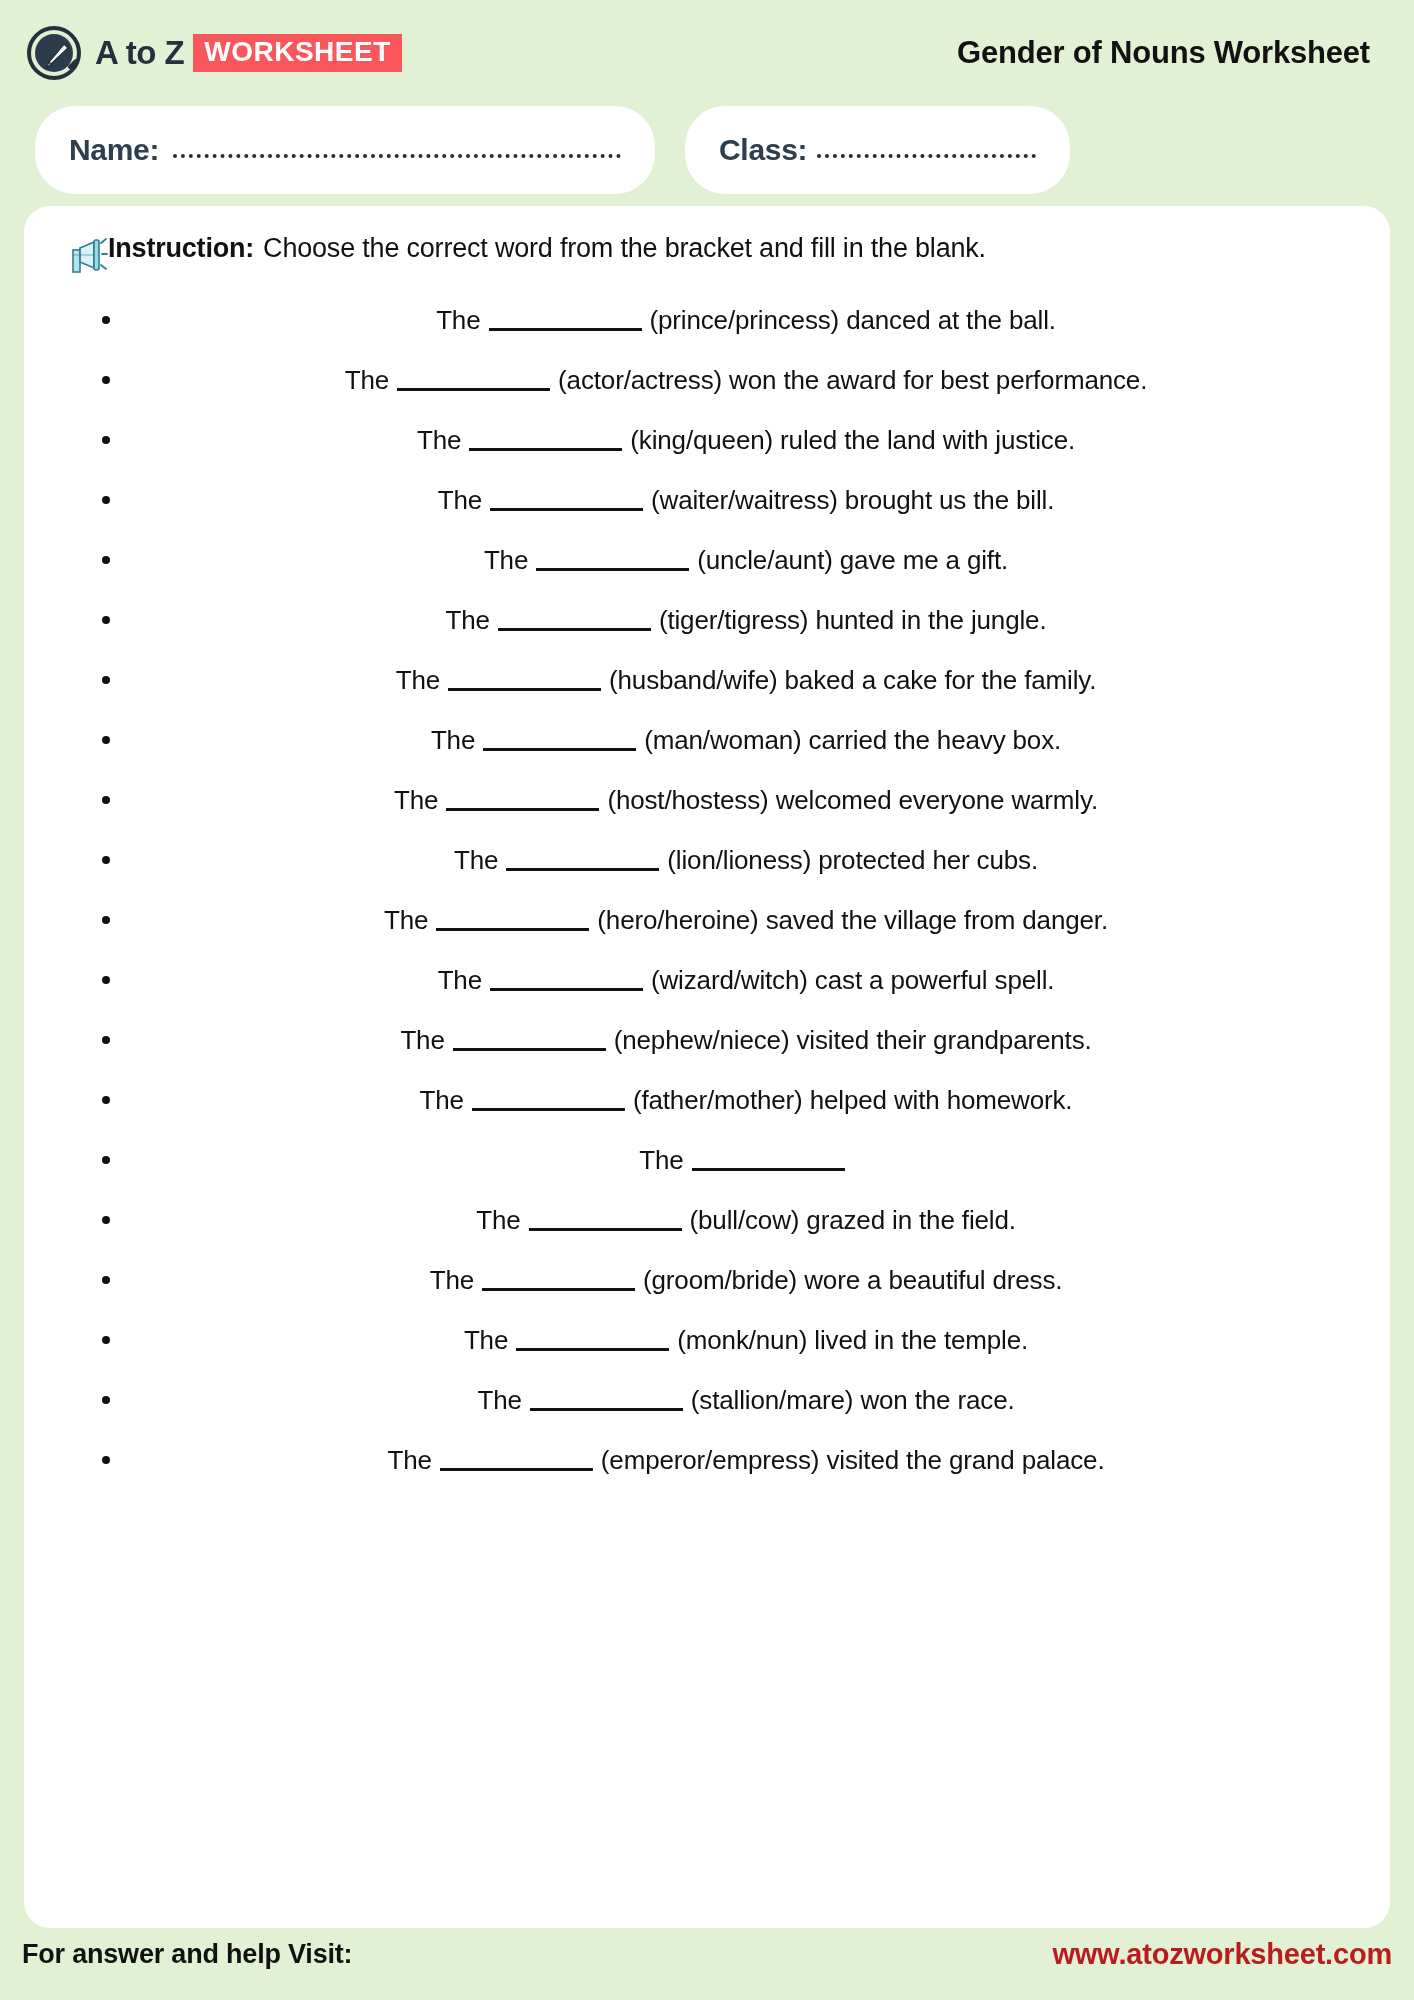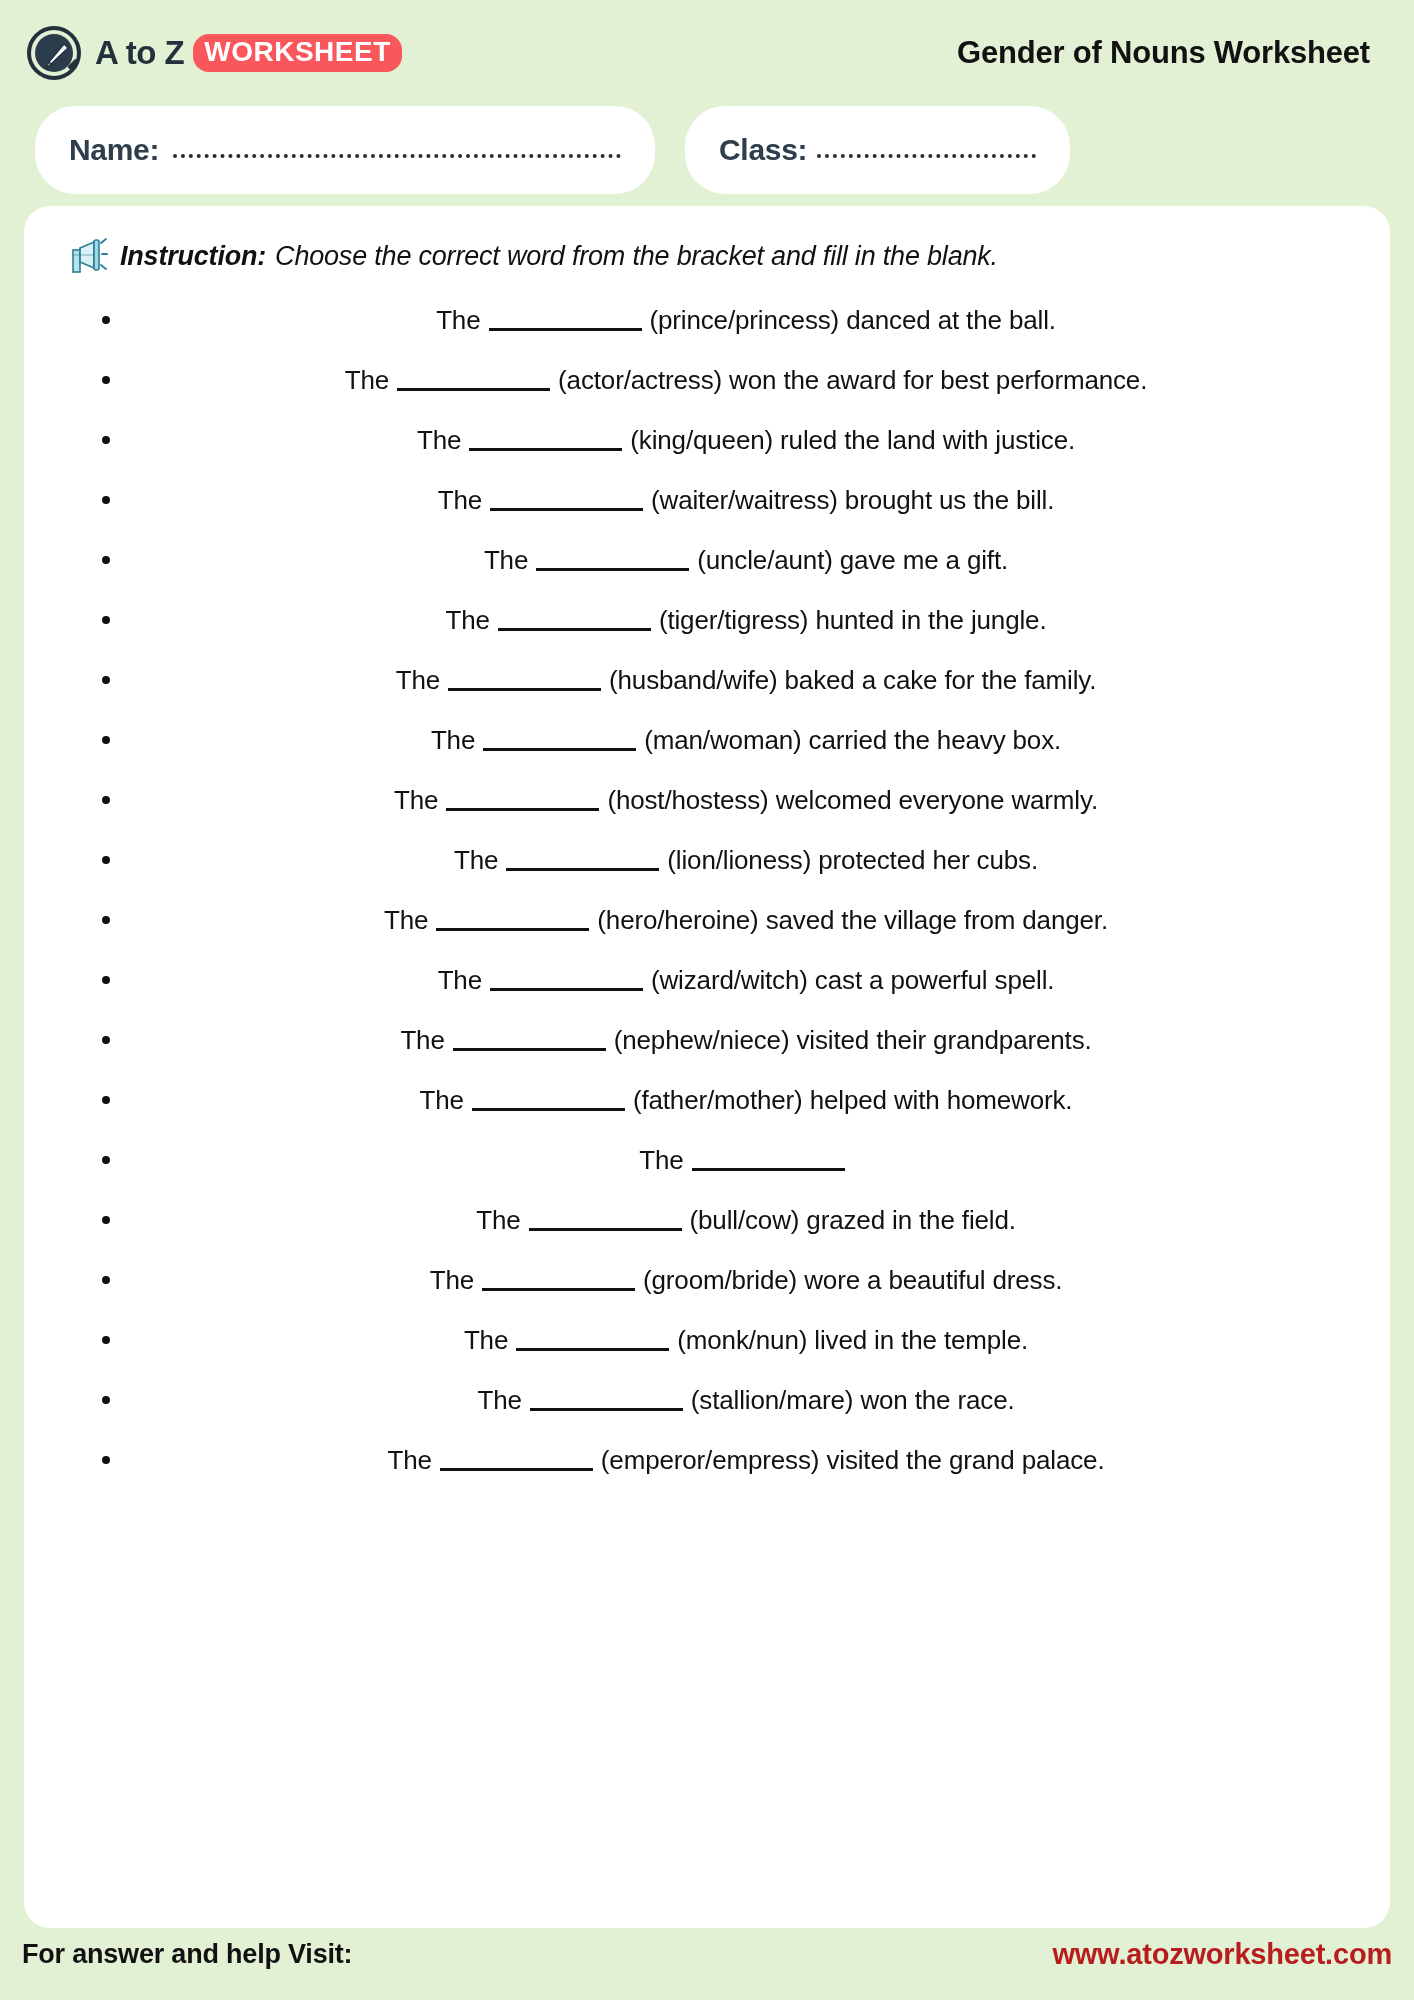--- a/index.html
+++ b/index.html
@@ -60,21 +60,20 @@
 
   .brand-worksheet {
     background: #f9575b;
     color: #ffffff;
     font-size: 28px;
     font-weight: bold;
     letter-spacing: 0.5px;
     padding: 3px 11px 5px 11px;
     white-space: nowrap;
     line-height: 1.05;
-    border-radius: 16px;
   }
 
   .doc-title {
     font-size: 31px;
     font-weight: bold;
     color: #121212;
     letter-spacing: -0.2px;
     white-space: nowrap;
   }
 
@@ -127,24 +126,22 @@
     margin: 22px 24px 0 24px;
     background: #ffffff;
     border-radius: 26px;
     flex: 1 1 auto;
     padding: 26px 30px 10px 30px;
     overflow: hidden;
   }
 
   .instruction {
     display: flex;
-    align-items: flex-end;
-    gap: 12px;
+    align-items: flex-start;
     padding: 0 0 10px 14px;
-    font-style: italic;
   }
 
   .megaphone-icon {
     width: 40px;
     height: 36px;
     flex: 0 0 auto;
     margin-top: 6px;
   }
 
   .instruction-text {

